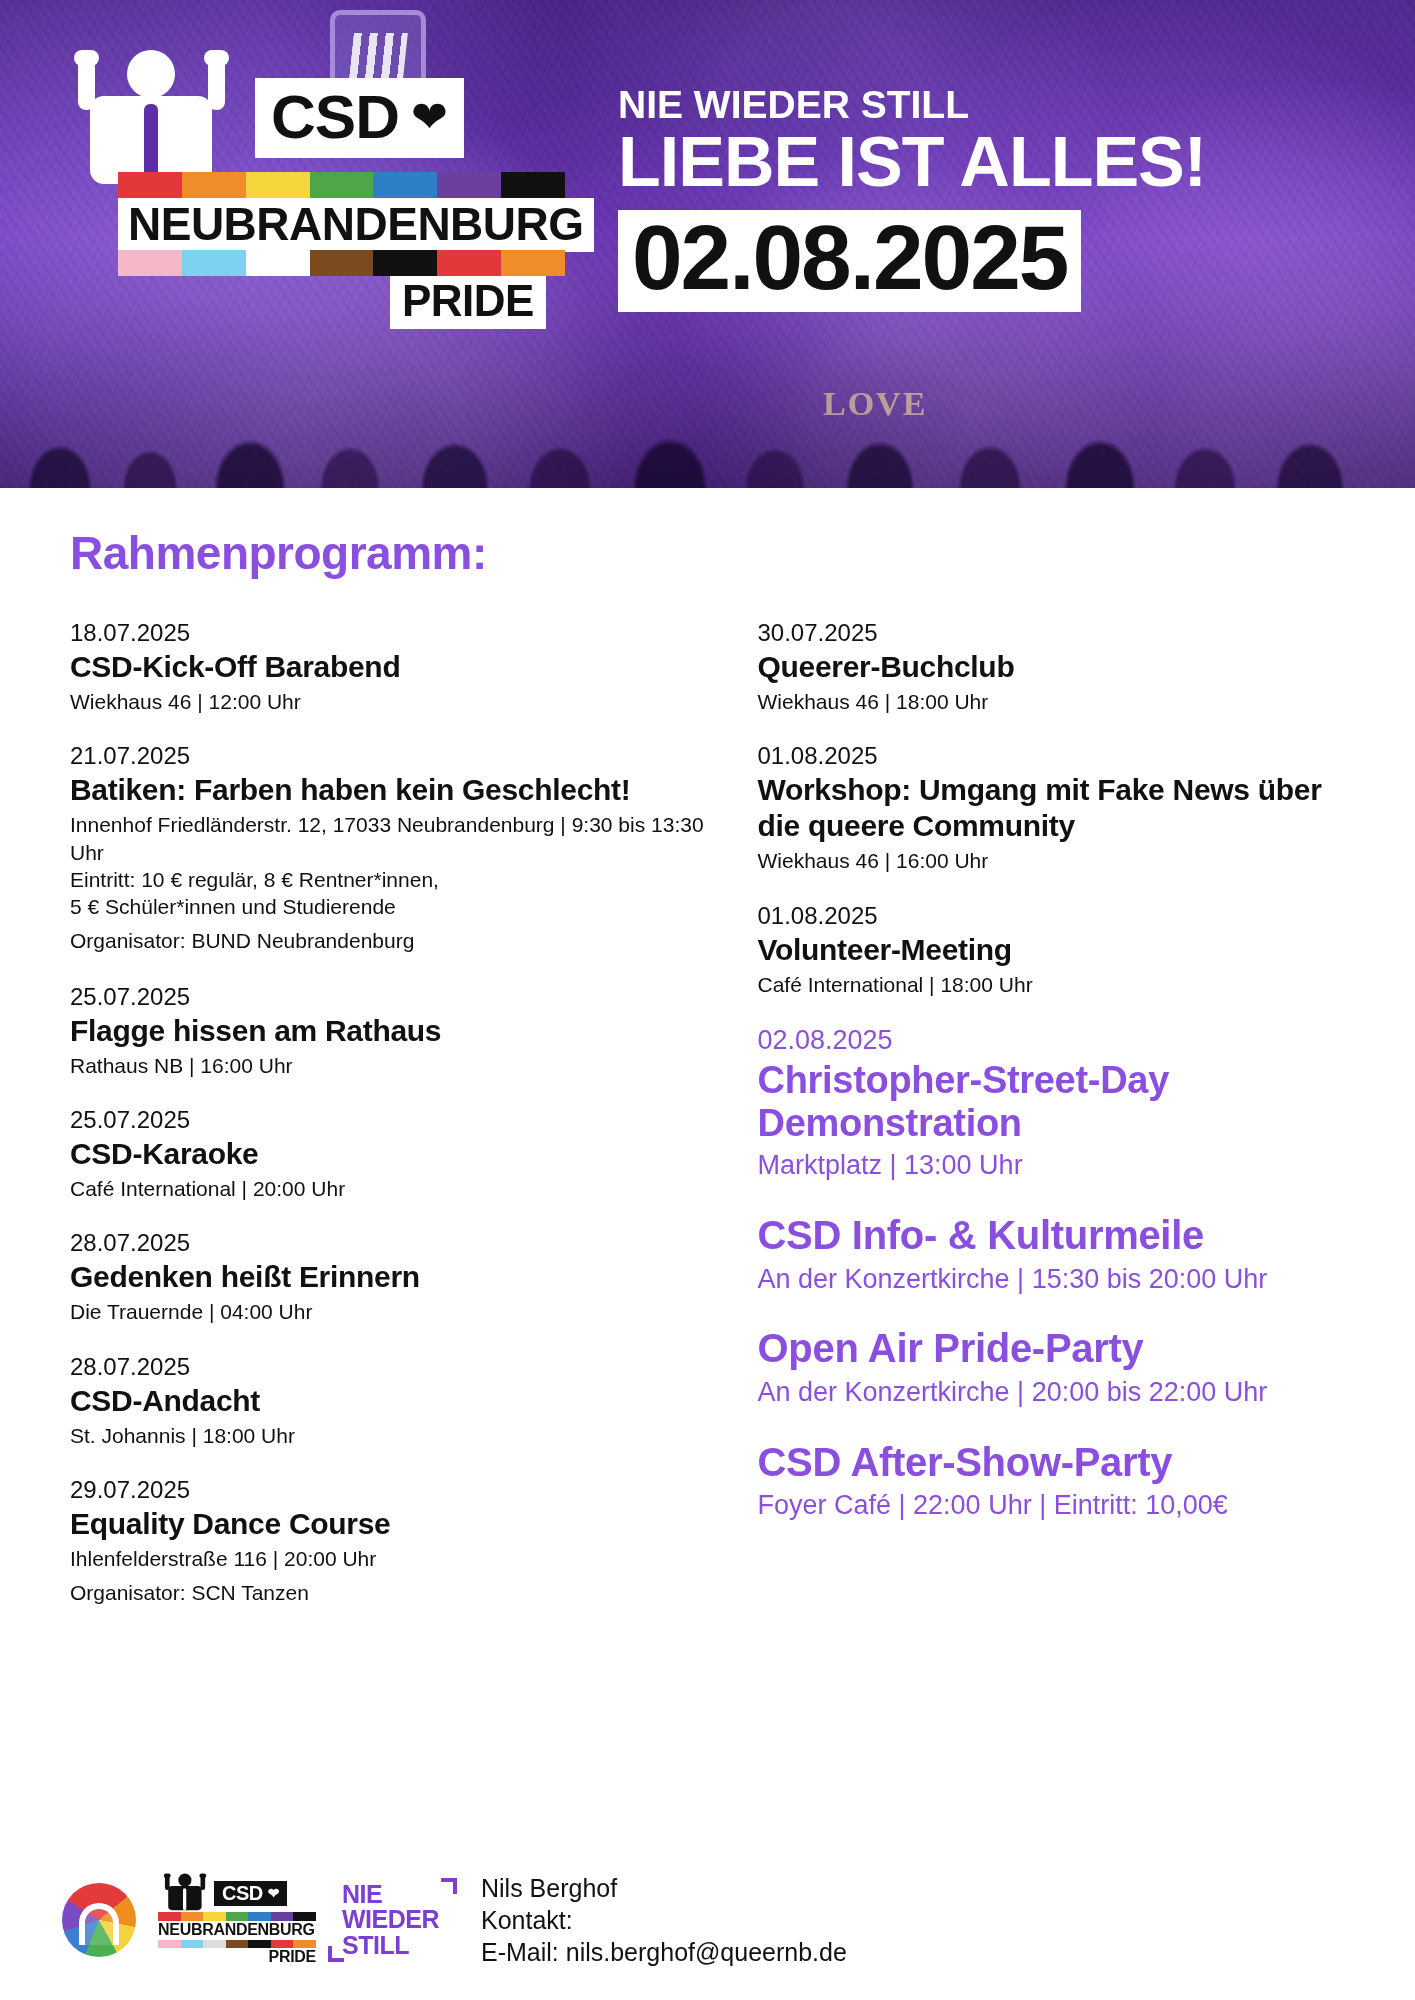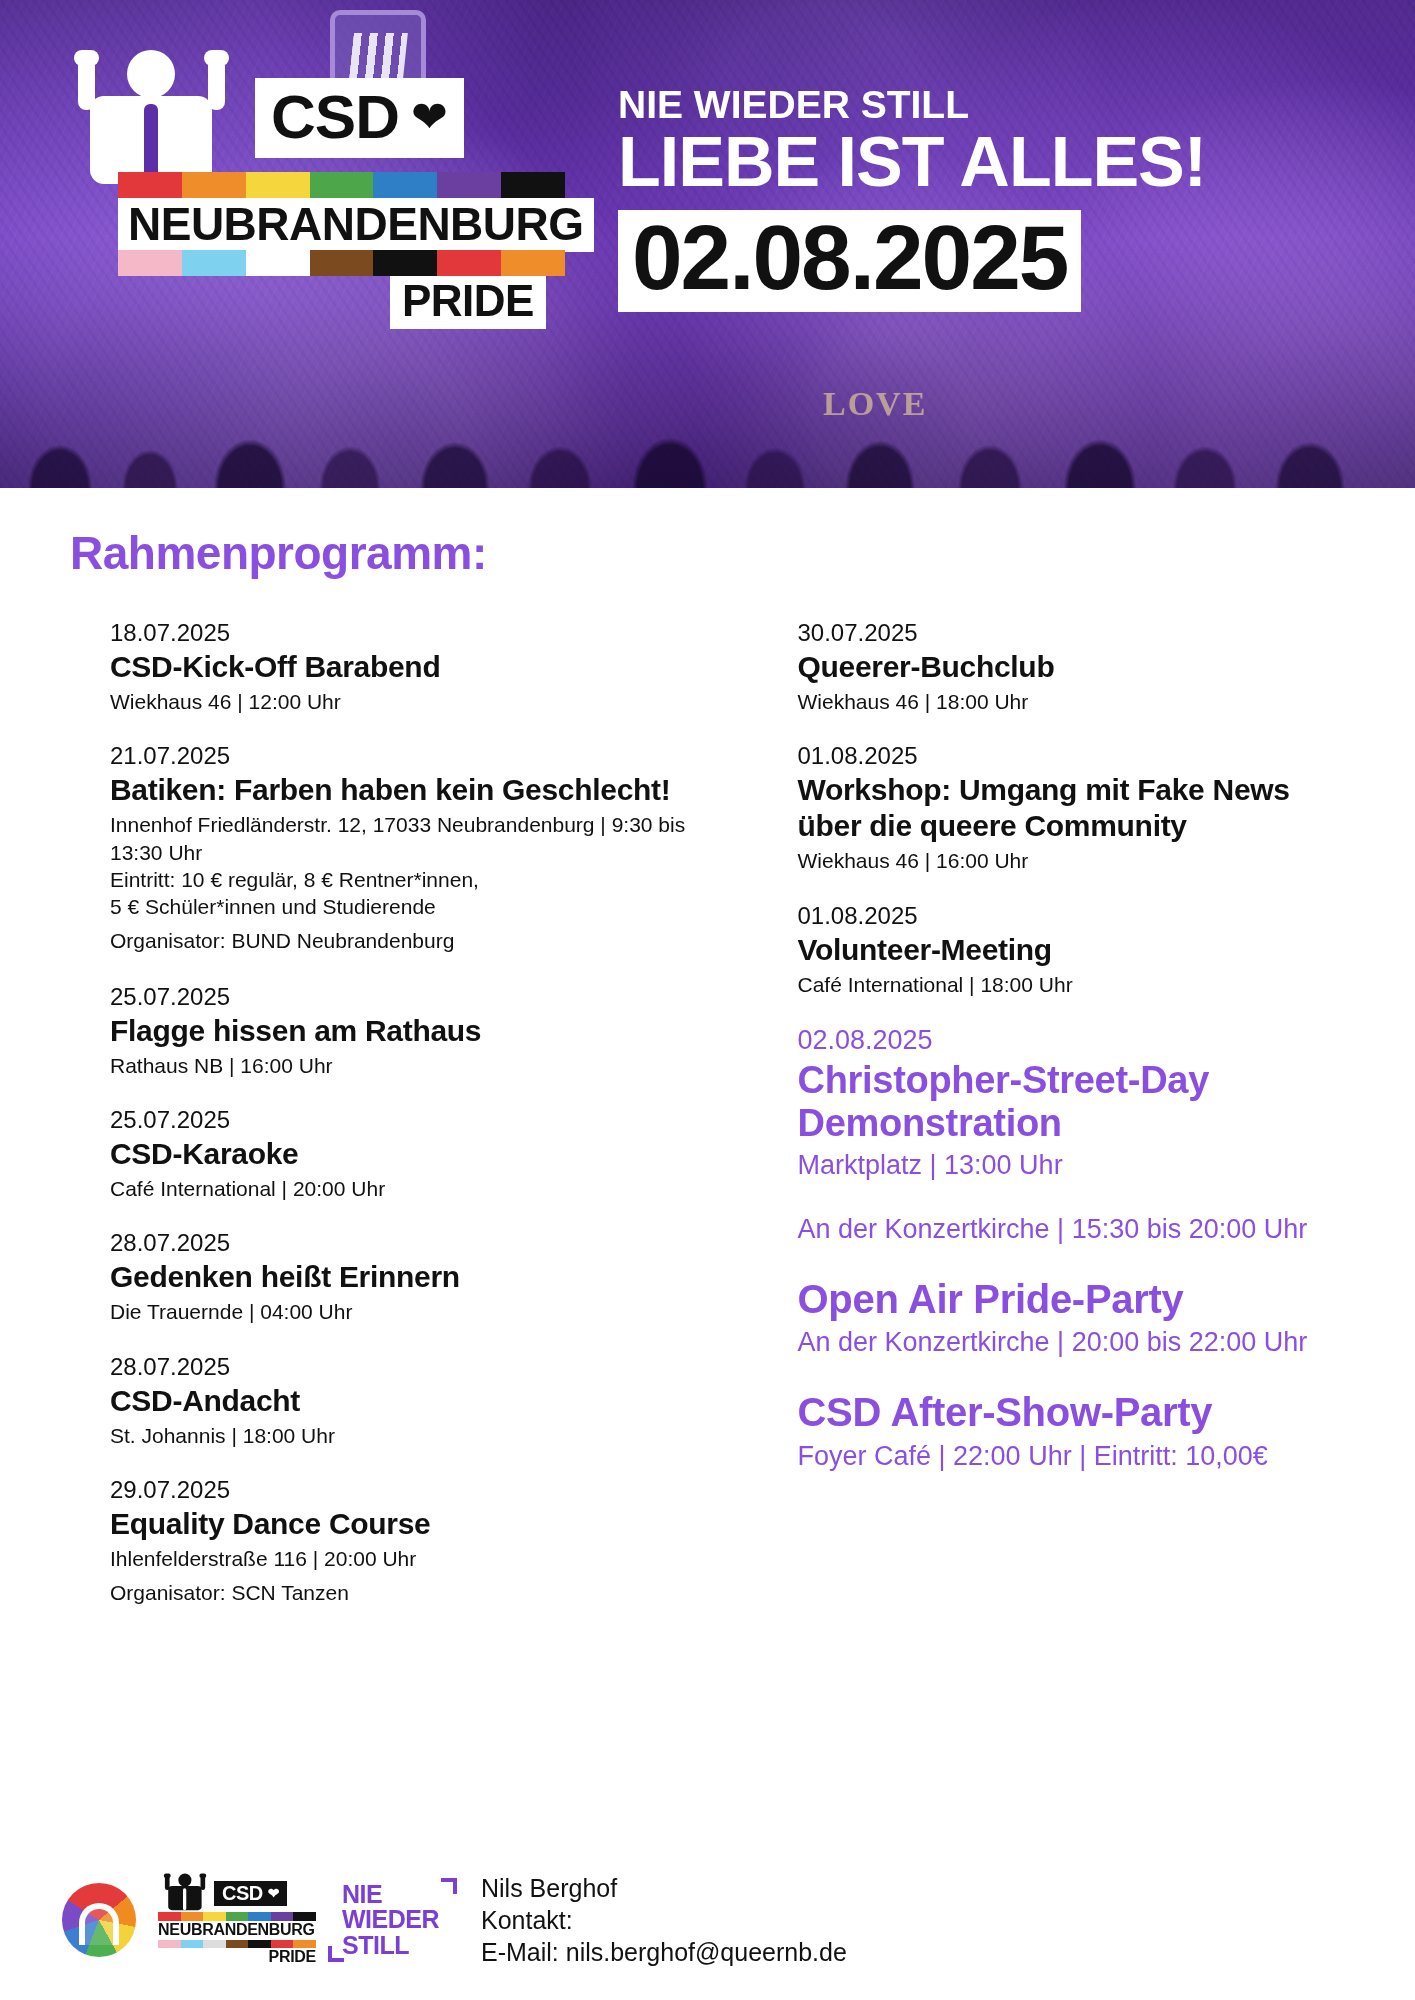--- a/index.html
+++ b/index.html
@@ -184,21 +184,21 @@
   }
   .cols {
     display: flex;
     margin-top: 38px;
     padding: 0 70px 0 70px;
     gap: 0;
   }
   .col { width: 50%; }
   .col.right { padding-left: 50px; }
 
-  .ev { margin-bottom: 26px; margin-left: 40px; }
+  .ev { margin-bottom: 26px; }
   .ev .date {
     font-size: 24px; color: #111; line-height: 1.25; font-weight: 400;
   }
   .ev .title {
     font-size: 30px; font-weight: 800; color: #111; line-height: 1.2; letter-spacing: -0.3px;
     margin-top: 1px;
   }
   .ev .meta {
     font-size: 21px; color: #111; line-height: 1.3; margin-top: 3px;
   }
@@ -426,20 +426,21 @@
           <div class="meta">Café International | 18:00 Uhr</div>
         </div>
 
         <div class="ev purple">
           <div class="date">02.08.2025</div>
           <div class="title">Christopher-Street-Day Demonstration</div>
           <div class="meta">Marktplatz | 13:00 Uhr</div>
         </div>
 
         <div class="ev purple big">
+          <div class="title">CSD Info- &amp; Kulturmeile</div>
           <div class="meta">An der Konzertkirche | 15:30 bis 20:00 Uhr</div>
         </div>
 
         <div class="ev purple big">
           <div class="title">Open Air Pride-Party</div>
           <div class="meta">An der Konzertkirche | 20:00 bis 22:00 Uhr</div>
         </div>
 
         <div class="ev purple big">
           <div class="title">CSD After-Show-Party</div>

